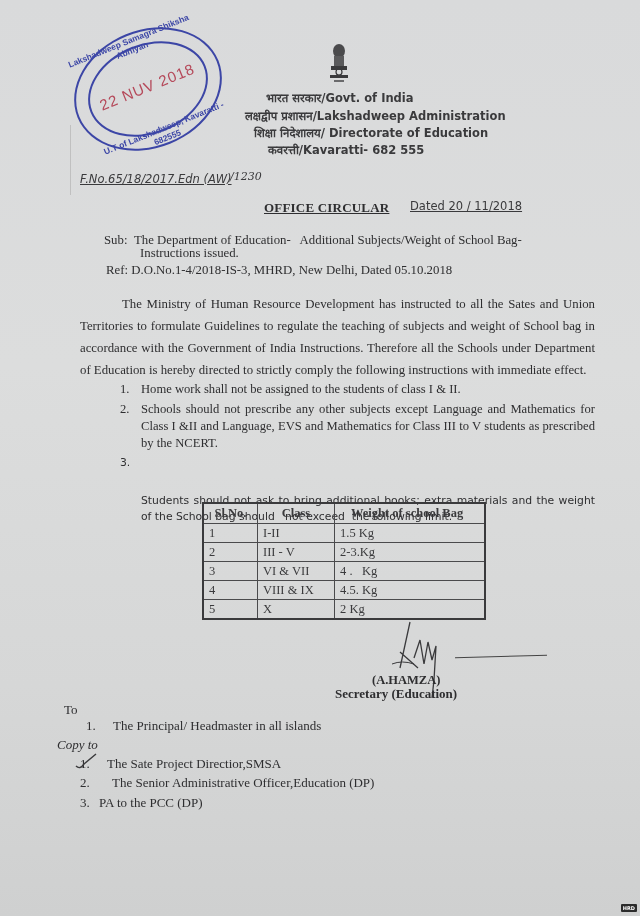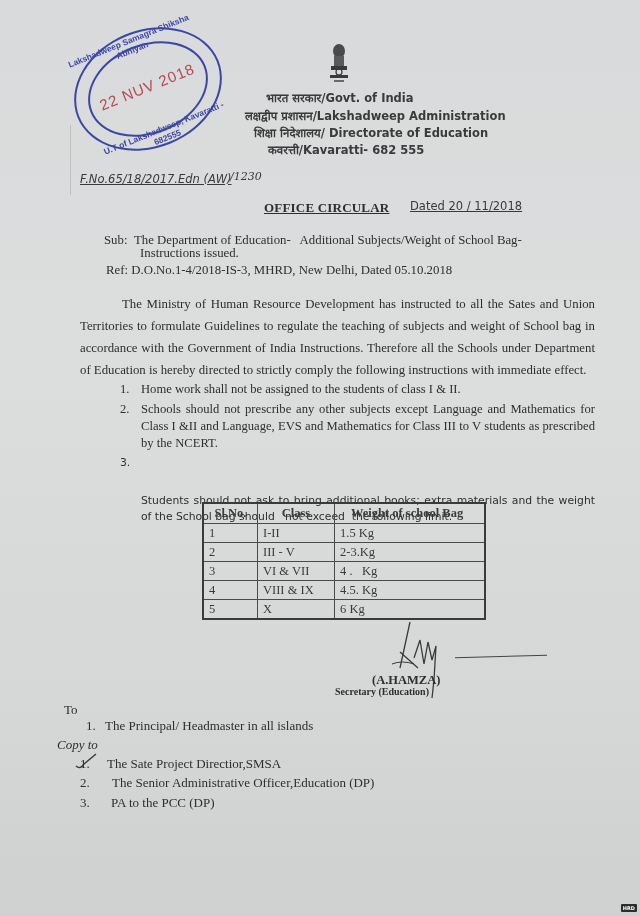--- a/index.html
+++ b/index.html
@@ -61,21 +61,21 @@
     table.bag {
       position: absolute; left: 202px; top: 502px; border-collapse: collapse; font-size: 12.5px;
       border: 2px solid #3a3a3c;
     }
     table.bag th, table.bag td { border: 1.5px solid #4a4a4c; padding: 0 5px; height: 18px; text-align: left; color: #3a3a3c; }
     table.bag th { font-weight: bold; text-align: center; height: 19px; }
     table.bag th.w { text-align: left; padding-left: 16px; }
     .col1 { width: 43px; } .col2 { width: 66px; } .col3 { width: 128px; }
     .sig-line { left: 455px; top: 656px; width: 92px; height: 0; border-top: 1.5px solid #444; transform: rotate(-1.5deg); }
     .signer { left: 372px; top: 673px; font-weight: bold; font-size: 12.5px; }
-    .desig { left: 335px; top: 686px; font-weight: bold; font-size: 10px; }
+    .desig { left: 335px; top: 686px; font-weight: bold; font-size: 13px; }
     .to-label { left: 64px; top: 702px; font-size: 13px; }
     .copy-label { left: 57px; top: 737px; font-size: 13px; font-style: italic; }
     .item { font-size: 13px; white-space: nowrap; }
     .wm {
       right: 3px; bottom: 4px; background: #2c2c2c; color: #fff; font-family: "DejaVu Sans", sans-serif;
       font-size: 5px; padding: 1px 2px; border-radius: 1px; font-weight: bold;
     }
     .margin-line { left: 70px; top: 125px; width: 1px; height: 70px; background: #c0c0c0; }
   </style>
 </head>
@@ -158,53 +158,53 @@
       <td style="white-space:pre;">4 .   Kg</td>
     </tr>
     <tr>
       <td>4</td>
       <td>VIII &amp; IX</td>
       <td>4.5. Kg</td>
     </tr>
     <tr>
       <td>5</td>
       <td>X</td>
-      <td>6 Kg</td>
+      <td>2 Kg</td>
     </tr>
   </tbody>
 </table>
 
 <div class="abs" style="left:392px; top:620px;">
   <svg width="70" height="80" viewBox="0 0 70 80">
     <path d="M18 2 L8 48 M8 32 L26 48 M22 38 L28 20 L32 44 L36 22 L40 40 L44 26 L42 60 L40 78" fill="none" stroke="#3a3a3c" stroke-width="1.3"></path>
     <path d="M0 44 Q10 40 22 44" fill="none" stroke="#3a3a3c" stroke-width="1"></path>
   </svg>
 </div>
 <div class="abs sig-line"></div>
 <div class="abs signer">(A.HAMZA)</div>
 <div class="abs desig">Secretary (Education)</div>
 
 <div class="abs to-label">To</div>
 <div class="abs item" style="left:86px; top:718px;">
   <span>1.</span>
-  <span style="margin-left:6px;">The Principal/ Headmaster in all islands</span>
+  <span style="margin-left:14px;">The Principal/ Headmaster in all islands</span>
 </div>
 
 <div class="abs copy-label">Copy to</div>
 <div class="abs item" style="left:80px; top:756px;">
   <span>1.</span>
   <span style="margin-left:14px;">The Sate Project Directior,SMSA</span>
 </div>
 <div class="abs" style="left:74px; top:752px;">
   <svg width="24" height="18" viewBox="0 0 24 18">
       <path d="M2 14 Q6 18 10 12 L22 2" fill="none" stroke="#3a3a3c" stroke-width="1.4"></path>
     </svg>
 </div>
 <div class="abs item" style="left:80px; top:775px;">
   <span>2.</span>
   <span style="margin-left:19px;">The Senior Administrative Officer,Education (DP)</span>
 </div>
 <div class="abs item" style="left:80px; top:795px;">
   <span>3.</span>
-  <span style="margin-left:18px;">PA to the PCC (DP)</span>
+  <span style="margin-left:6px;">PA to the PCC (DP)</span>
 </div>
 
 <div class="abs wm">HRD</div>
 
 </body></html>

